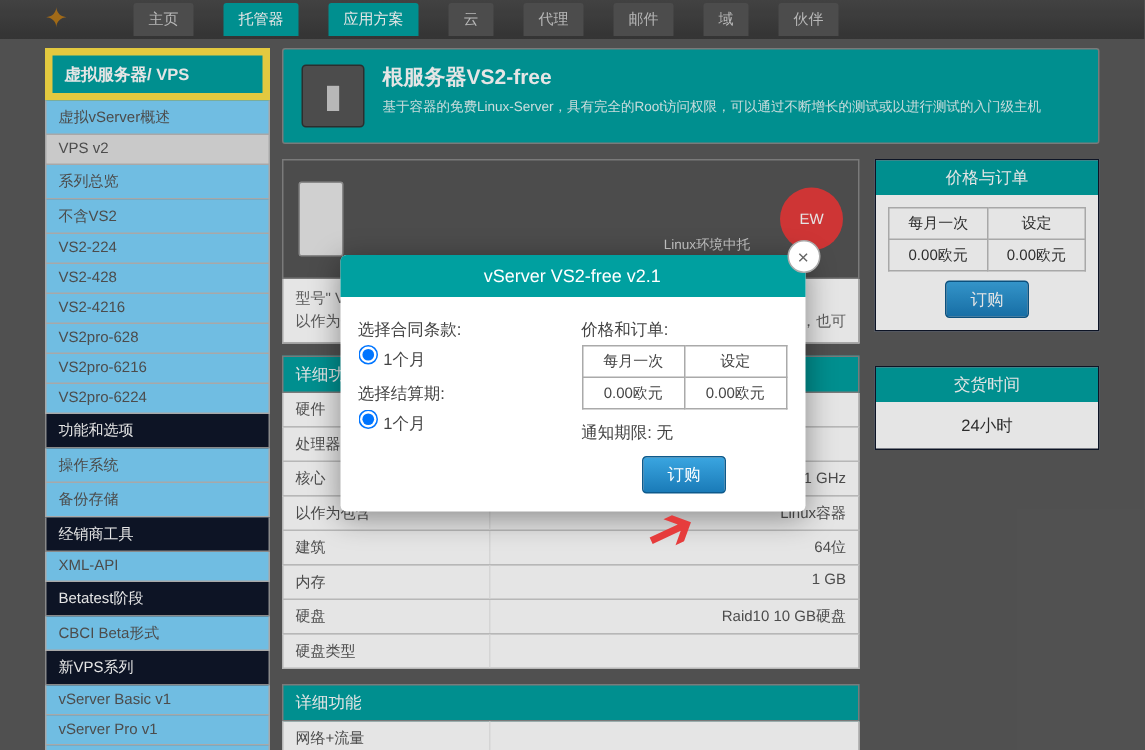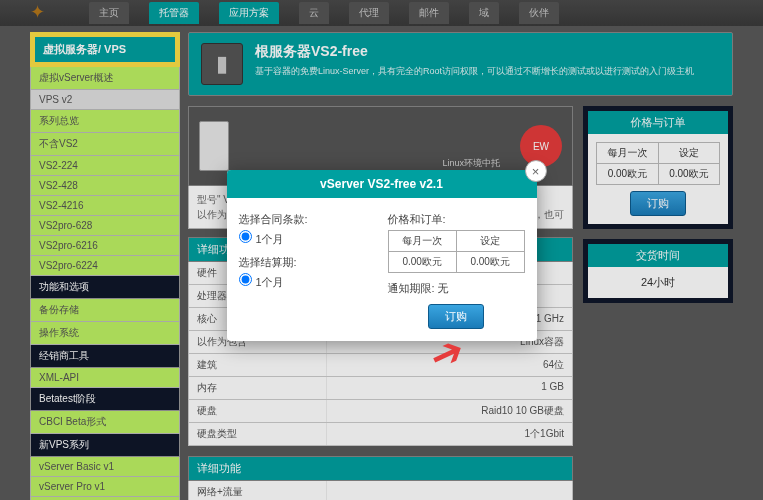--- a/index.html
+++ b/index.html
@@ -5,49 +5,49 @@
 *{margin:0;padding:0;box-sizing:border-box;font-family:Arial,"Microsoft YaHei",sans-serif}
 body{background:#5a5a5a;font-size:11px;color:#333;width:763px;height:500px;overflow:hidden;position:relative}
 .topbar{background:linear-gradient(#4a4a4a,#3a3a3a);height:26px;display:flex;align-items:center;padding:0 30px;gap:20px}
 .topbar .logo{width:24px;height:24px;margin-right:15px;color:#f90;position:relative}
 .topbar .logo::before{content:"✦";font-size:18px;opacity:.6}
 .topbar .tab{background:#00a0a0;color:#fff;padding:4px 10px;font-size:10px;border-radius:2px 2px 0 0;cursor:pointer}
 .topbar .tab.inactive{background:#555;color:#ccc}
 .main{display:flex;padding:6px 30px;gap:8px}
 .sidebar{width:150px;flex-shrink:0}
 .sb-head{background:#00a0a0;color:#fff;padding:5px 8px;font-weight:bold;font-size:11px;border:5px solid #fde047}
-.sb-item{background:#bef264;border:1px solid #bbb;border-top:none;padding:4px 8px;font-size:10px;color:#555;cursor:pointer}
+.sb-item{background:#7dd3fc;border:1px solid #bbb;border-top:none;padding:4px 8px;font-size:10px;color:#555;cursor:pointer}
 .sb-item.sel{background:#e0e0e0}
 .sb-cat{background:#0f172a;color:#fff;padding:4px 8px;font-size:10px;border:1px solid #999;border-top:none}
 .content{flex:1}
 .hero{background:#00a0a0;display:flex;padding:10px 12px;gap:12px;border:1px solid #888;border-radius:2px}
 .hero-icon{width:42px;height:42px;background:#555;border:1px solid #333;border-radius:3px;display:flex;align-items:center;justify-content:center;color:#ccc;font-size:22px}
 .hero-text h2{color:#fff;font-size:14px;margin-bottom:4px}
 .hero-text p{color:#e0f5f5;font-size:9px;line-height:1.4}
 .body-row{display:flex;gap:10px;margin-top:10px}
 .product{flex:1}
 .prod-img{background:#555;height:80px;border:1px solid #888;position:relative;display:flex;align-items:center;justify-content:flex-start;padding:10px}
 .prod-img .tower{width:30px;height:50px;background:#e8e8e8;border:1px solid #999;border-radius:2px}
 .prod-img .badge{position:absolute;right:10px;top:18px;width:42px;height:42px;border-radius:50%;background:#e63c3c;color:#fff;display:flex;align-items:center;justify-content:center;font-size:10px;font-weight:normal}
 .prod-meta{background:#fff;border:1px solid #bbb;border-top:none;padding:6px 8px;font-size:10px;color:#666;line-height:1.5}
 .sect-head{background:#00a0a0;color:#fff;padding:4px 8px;font-size:11px;margin-top:8px;border:1px solid #888}
 .spec-row{display:flex;background:#fff;border:1px solid #ccc;border-top:none}
 .spec-row>div{padding:4px 8px;font-size:10px;color:#555}
 .spec-row .k{width:36%;border-right:1px solid #eee}
 .spec-row .v{flex:1;text-align:right}
 .rsb{width:150px;flex-shrink:0}
-.rsb-box{border:5px solid #0f172a;margin-bottom:10px;background:#fff}
+.rsb-box{border:1px solid #0f172a;margin-bottom:23px;background:#fff}
 .rsb-head{background:#00a0a0;color:#fff;text-align:center;padding:4px;font-size:11px}
 .rsb-body{padding:8px;text-align:center}
 .mini-tbl{width:100%;border-collapse:collapse;font-size:10px}
 .mini-tbl td{border:1px solid #bbb;padding:3px;text-align:center}
 .btn{display:inline-block;background:linear-gradient(#3aa5e0,#1a7bb8);color:#fff;border:1px solid #0d5a8c;border-radius:3px;padding:4px 16px;font-size:11px;cursor:pointer;margin-top:6px}
 .overlay{position:absolute;inset:0;background:rgba(0,0,0,.1);display:flex;align-items:flex-start;justify-content:center;padding-top:170px}
 .modal{background:#fff;width:310px;border-radius:4px;box-shadow:0 4px 20px rgba(0,0,0,.4);position:relative}
-.modal-h{background:#00a0a0;color:#fff;text-align:center;padding:7px;font-size:12px;font-weight:bold;border-radius:4px 4px 0 0}
+.modal-h{background:#00a0a0;color:#fff;text-align:center;padding:7px;font-size:12px;font-weight:normal;border-radius:4px 4px 0 0}
 .modal-close{position:absolute;right:-10px;top:-10px;width:22px;height:22px;border-radius:50%;background:#fff;border:1px solid #aaa;display:flex;align-items:center;justify-content:center;font-size:13px;color:#666;cursor:pointer}
 .modal-b{display:flex;padding:12px;gap:12px}
 .mcol{flex:1;font-size:11px;color:#444}
 .mcol .lbl{margin:2px 0}
 .mcol label{display:block;margin:3px 0 8px}
 .mcol input[type=radio]{margin-right:4px}
 .price-tbl{width:100%;border-collapse:collapse;font-size:10px;margin:3px 0 8px}
 .price-tbl td{border:1px solid #aaa;padding:3px 6px;text-align:center}
 .arrow{position:absolute;left:430px;top:330px;color:#e63c3c;font-size:40px;transform:rotate(-25deg);pointer-events:none}
 </style>
@@ -73,22 +73,22 @@
     <div class="sb-item sel">VPS v2</div>
     <div class="sb-item">系列总览</div>
     <div class="sb-item">不含VS2</div>
     <div class="sb-item">VS2-224</div>
     <div class="sb-item">VS2-428</div>
     <div class="sb-item">VS2-4216</div>
     <div class="sb-item">VS2pro-628</div>
     <div class="sb-item">VS2pro-6216</div>
     <div class="sb-item">VS2pro-6224</div>
     <div class="sb-cat">功能和选项</div>
+    <div class="sb-item">操作系统</div>
     <div class="sb-item">备份存储</div>
-    <div class="sb-item">操作系统</div>
     <div class="sb-cat">经销商工具</div>
     <div class="sb-item">XML-API</div>
     <div class="sb-cat">Betatest阶段</div>
     <div class="sb-item">CBCI Beta形式</div>
     <div class="sb-cat">新VPS系列</div>
     <div class="sb-item">vServer Basic v1</div>
     <div class="sb-item">vServer Pro v1</div>
     <div class="sb-item">vServer SSD v1</div>
 
   </div>
@@ -140,21 +140,20 @@
             <div class="spec-row">
               <div class="k">内存</div>
               <div class="v">1 GB</div>
             </div>
             <div class="spec-row">
               <div class="k">硬盘</div>
               <div class="v">Raid10 10 GB硬盘</div>
             </div>
             <div class="spec-row">
               <div class="k">硬盘类型</div>
-              <div class="v">1个1Gbit</div>
             </div>
           </div>
 
         <div class="sect-head" style="margin-top:10px">详细功能</div>
         <div class="spec-row">
             <div class="k">网络+流量</div>
             <div class="v"></div>
           </div>
       </div>
 

